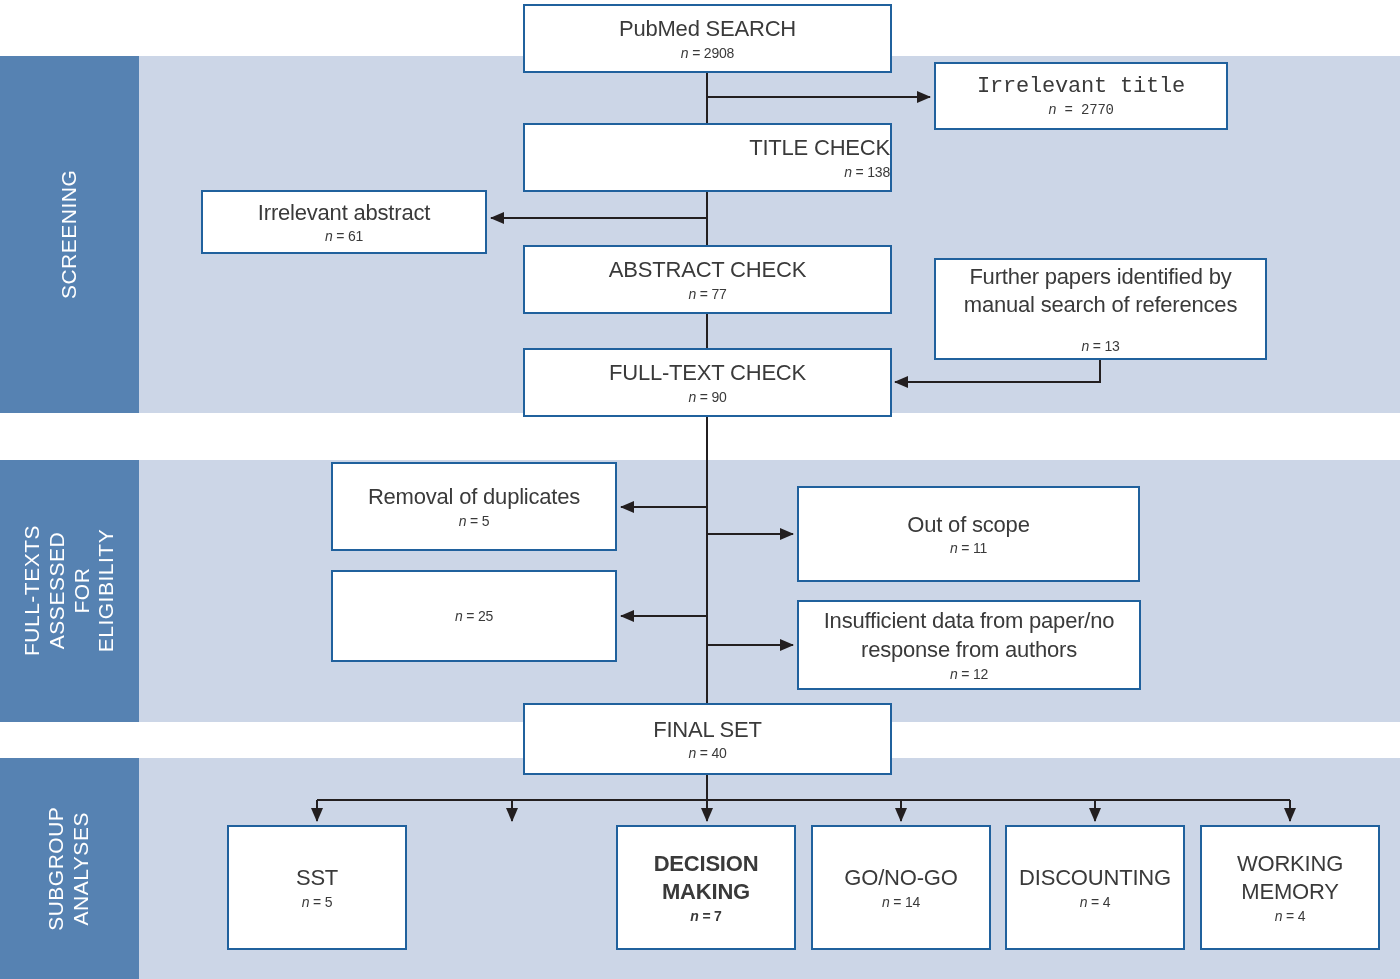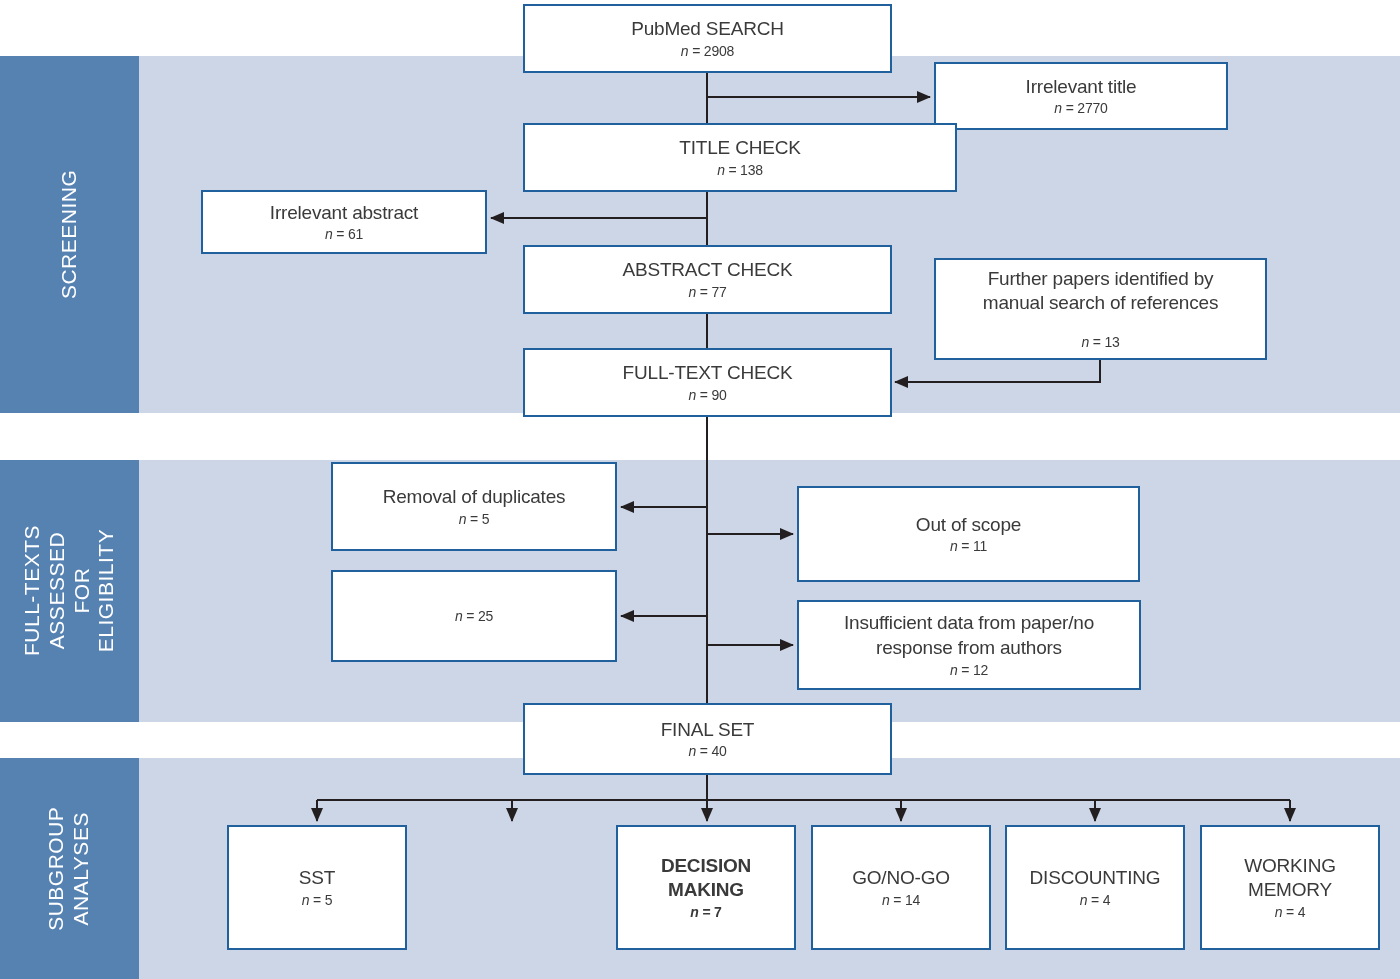--- a/index.html
+++ b/index.html
@@ -25,21 +25,21 @@
     color:#ffffff;font-size:21px;letter-spacing:0.5px;
     white-space:pre-line;text-align:center;line-height:1.18;
   }
   svg.connectors{position:absolute;left:0;top:0;}
   .box{
     position:absolute;background:#ffffff;border:2px solid var(--border);
     box-sizing:border-box;
     display:flex;flex-direction:column;align-items:center;justify-content:center;
     text-align:center;
   }
-  .lbl{font-size:19px;line-height:1.3;letter-spacing:-0.2px;white-space:pre-line;}
+  .lbl{font-size:22px;line-height:1.3;letter-spacing:-0.2px;white-space:pre-line;}
   .nline{font-size:14px;line-height:1.3;letter-spacing:-0.2px;}
   .nvar{font-style:italic;}
 </style>
 </head>
 <body>
 
 <div id="figure">
 
   <div class="band" style="top:56px;height:357px;"></div>
   <div class="band" style="top:460px;height:262px;"></div>
@@ -84,26 +84,26 @@
       <path d="M1095,800 V821" marker-end="url(#ah)"></path>
       <path d="M1290,800 V821" marker-end="url(#ah)"></path>
     </g>
   </svg>
 
   <div class="box" style="left:523px;top:4px;width:369px;height:69px;">
     <div class="lbl">PubMed SEARCH</div>
     <div class="nline"><span class="nvar">n</span><span> = 2908</span></div>
   </div>
 
-  <div class="box" style="left:934px;top:62px;width:294px;height:68px;">
+  <div class="box" style="left:934px;top:62px;width:294px;height:68px;font-family:Liberation Mono, monospace;">
     <div class="lbl">Irrelevant title</div>
     <div class="nline"><span class="nvar">n</span><span> = 2770</span></div>
   </div>
 
-  <div class="box" style="left:523px;top:123px;width:434px;height:69px;">
+  <div class="box" style="left:523px;top:123px;width:369px;height:69px;align-items:flex-end;">
     <div class="lbl">TITLE CHECK</div>
     <div class="nline"><span class="nvar">n</span><span> = 138</span></div>
   </div>
 
   <div class="box" style="left:201px;top:190px;width:286px;height:64px;">
     <div class="lbl">Irrelevant abstract</div>
     <div class="nline"><span class="nvar">n</span><span> = 61</span></div>
   </div>
 
   <div class="box" style="left:523px;top:245px;width:369px;height:69px;">

